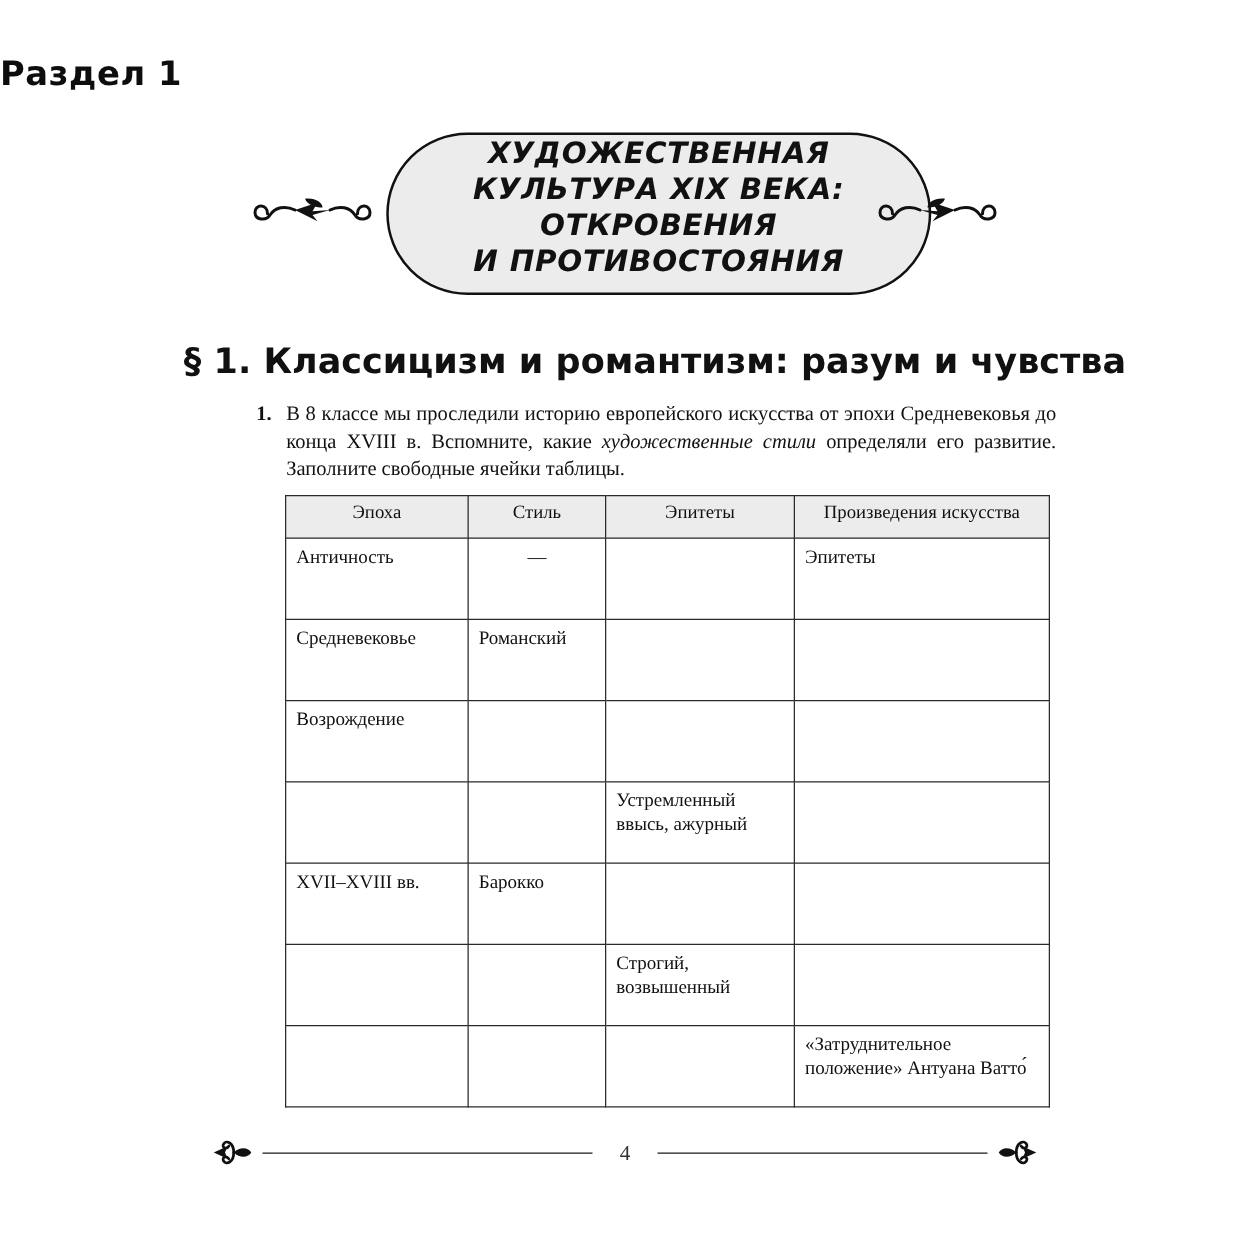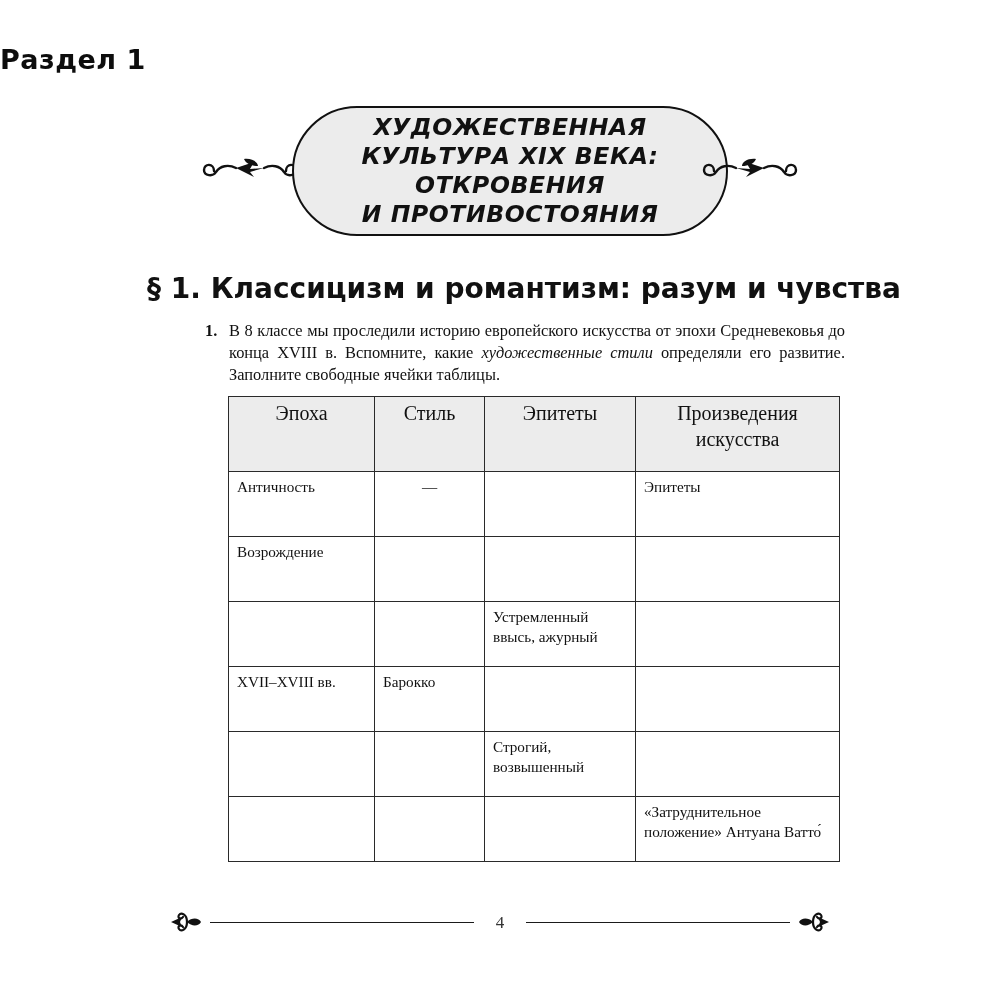--- a/index.html
+++ b/index.html
@@ -52,30 +52,29 @@
     transform: translateY(-50%);
     width: 100px;
     height: 44px;
   }
   .flourish.left  { left: 200px; }
   .flourish.right { right: 200px; transform: translateY(-50%) scaleX(-1); }
   .flourish svg { display: block; width: 100%; height: 100%; }
 
   .title-box {
     position: absolute;
-    left: 292px;
+    left: 309px;
     top: 2px;
     width: 436px;
     height: 130px;
     background: #ececec;
     border: 2.5px solid #111111;
     border-radius: 66px;
     box-sizing: border-box;
     display: flex;
-    align-items: center;
     justify-content: center;
   }
   .title-text {
     font-family: "DejaVu Sans", sans-serif;
     font-style: italic;
     font-weight: 700;
     font-size: 23.5px;
     line-height: 1.24;
     text-align: center;
     letter-spacing: 0.6px;
@@ -136,22 +135,22 @@
     padding: 5px 8px 4px 8px;
     vertical-align: top;
     line-height: 1.28;
     font-weight: 400;
   }
   .data-table thead th {
     background: #ececec;
     text-align: center;
     height: 20px;
     padding-top: 4px;
-    padding-bottom: 19px;
-    font-size: 20px;
+    padding-bottom: 9px;
+    font-size: 15px;
   }
   .data-table tbody td { height: 55px; }
   .data-table col.c-epoch  { width: 146px; }
   .data-table col.c-style  { width: 110px; }
   .data-table col.c-epithet{ width: 151px; }
   .data-table col.c-works  { width: 204px; }
   td.center { text-align: center; }
 
   
   .closing {
@@ -271,20 +270,26 @@
       </tr>
     </thead>
     <tbody>
       <tr>
         <td>Античность</td>
         <td class="center">—</td>
         <td></td>
         <td>Эпитеты</td>
       </tr>
       <tr>
+        <td>Средневековье</td>
+        <td>Романский</td>
+        <td></td>
+        <td></td>
+      </tr>
+      <tr>
         <td>Возрождение</td>
         <td></td>
         <td></td>
         <td></td>
       </tr>
       <tr>
         <td></td>
         <td></td>
         <td>Устремленный ввысь, ажурный</td>
         <td></td>

